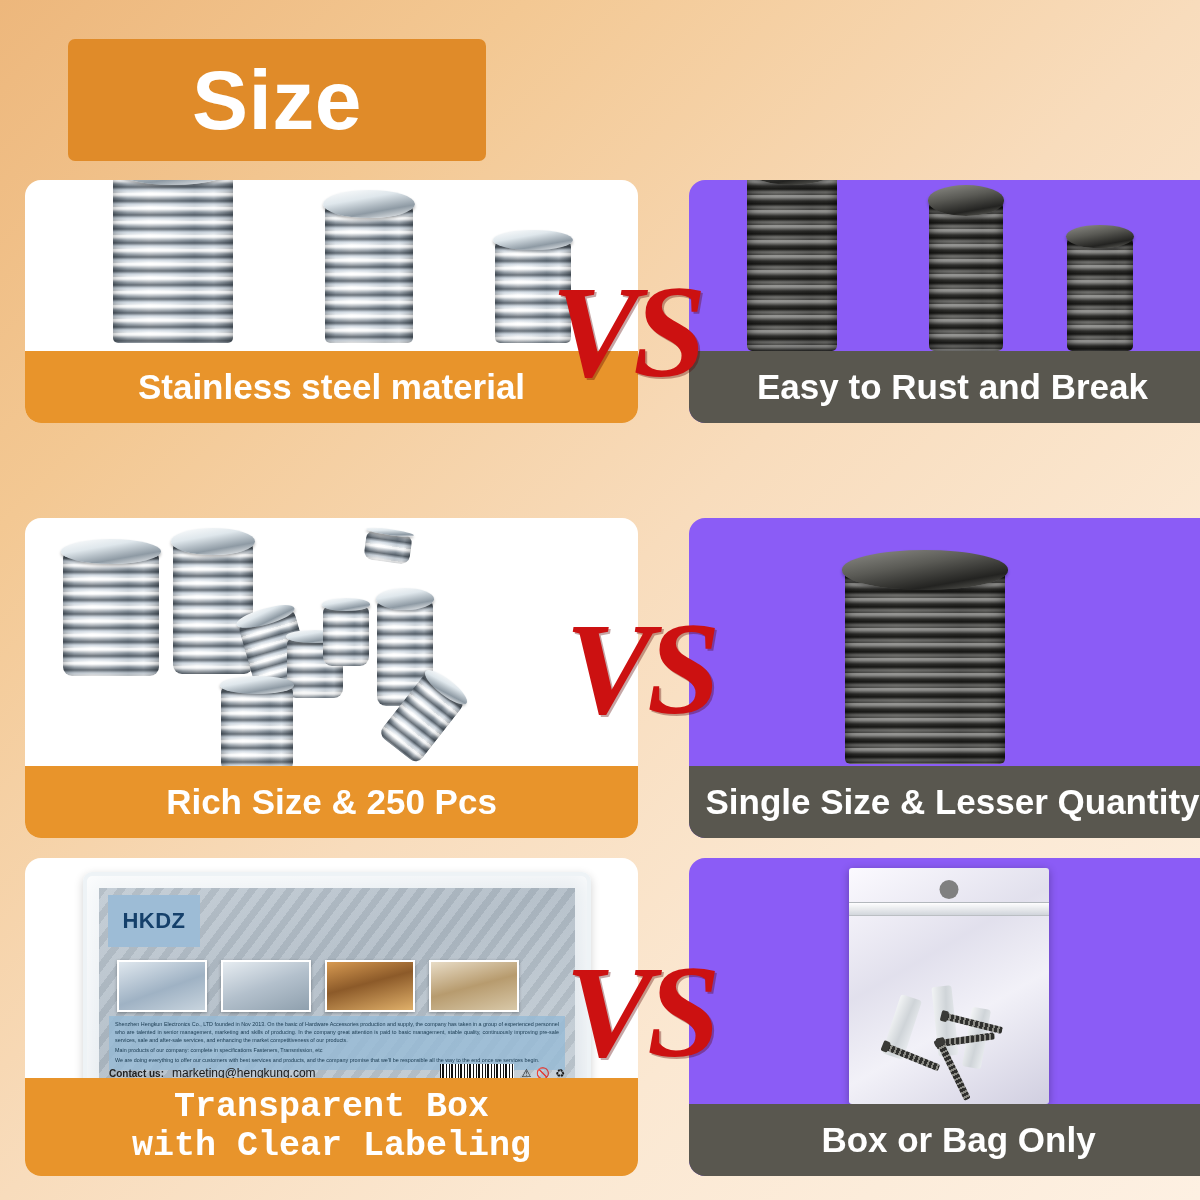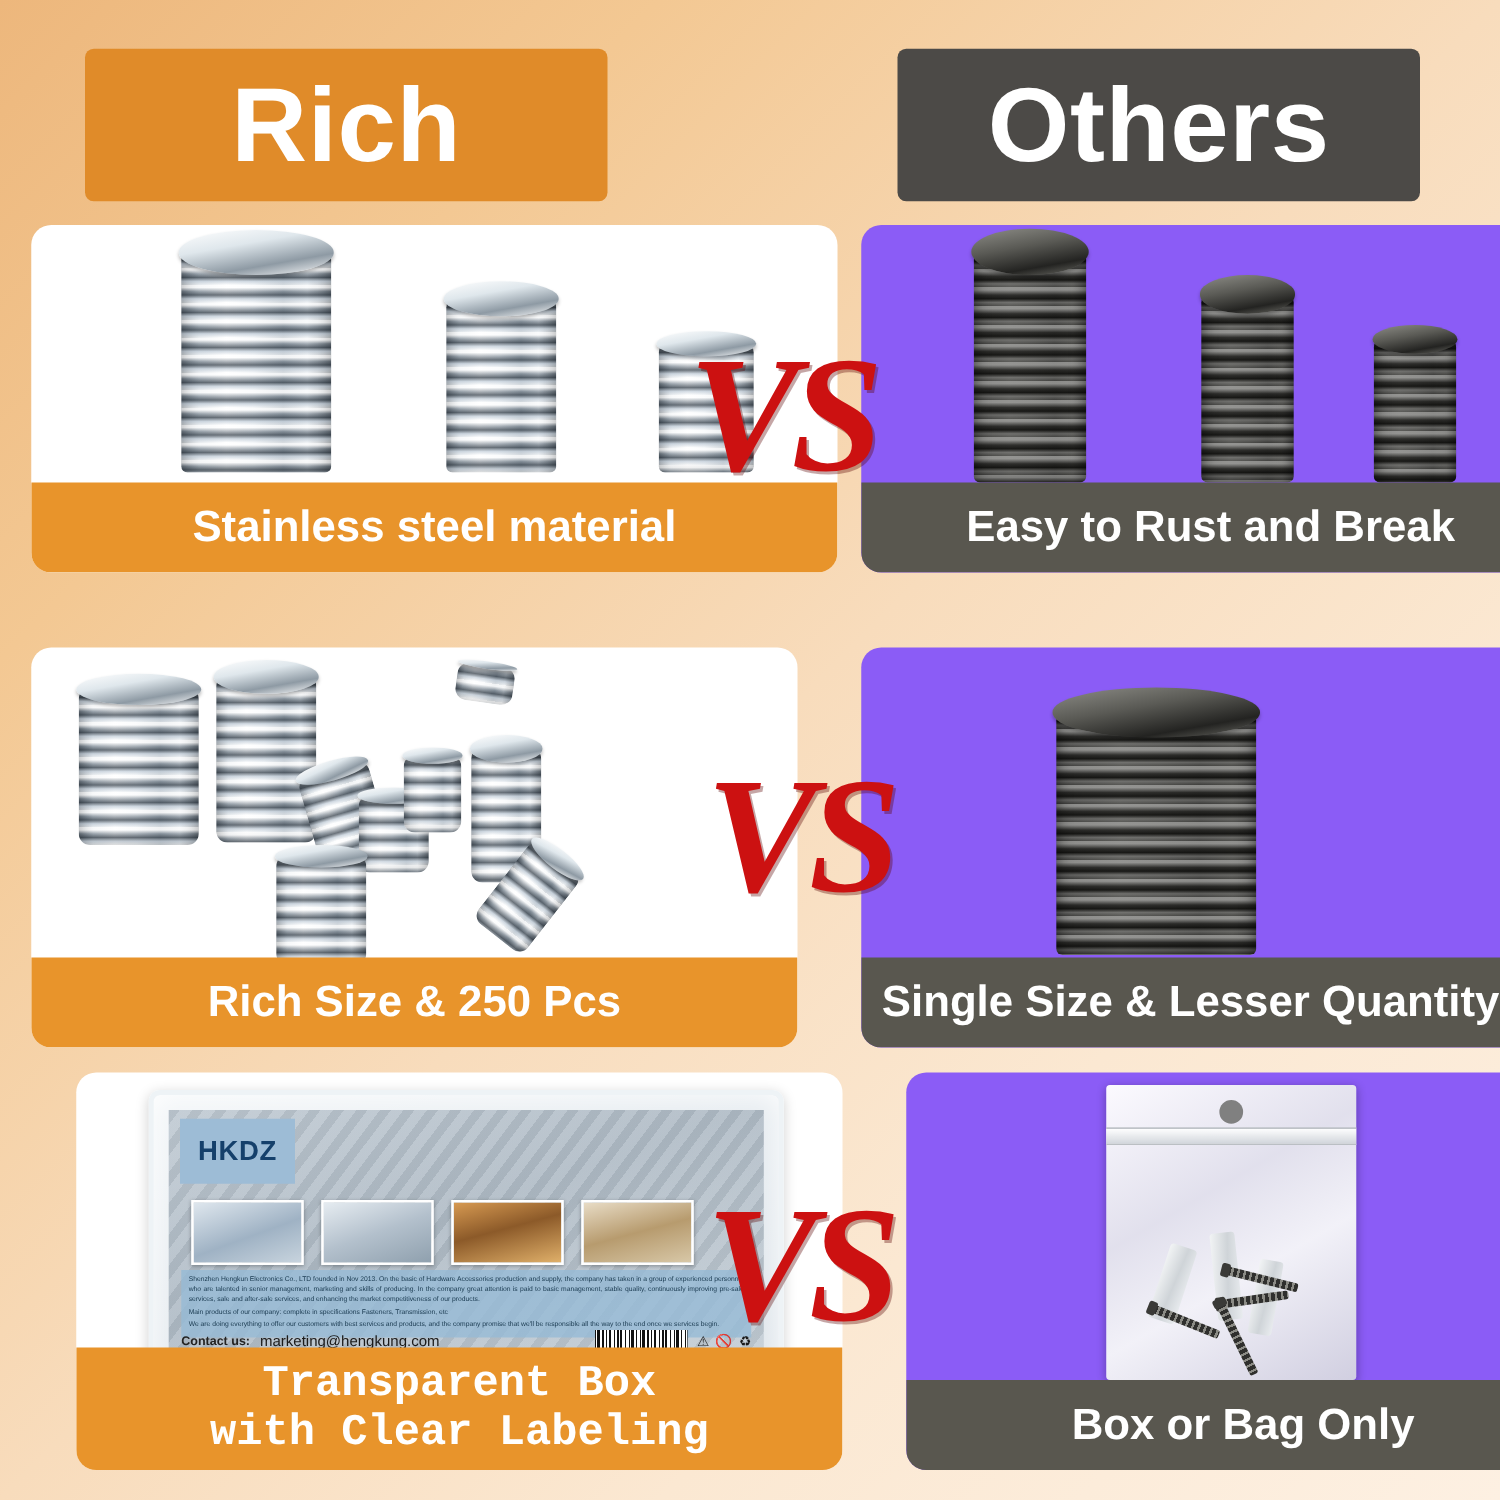--- a/index.html
+++ b/index.html
@@ -16,23 +16,23 @@
     border-radius:7px;color:#ffffff;font-weight:bold;letter-spacing:.5px;
   }
   .badge-ours{left:68px;top:39px;width:418px;height:122px;background:#e08b29;font-size:84px;}
   .badge-others{left:718px;top:39px;width:418px;height:122px;background:#4c4a47;font-size:84px;}
 
   
   .panel{position:absolute;border-radius:16px;overflow:hidden;}
   .panel-ours{left:25px;width:613px;background:#ffffff;}
   .panel-others{left:689px;width:527px;background:#8b5cf6;}
 
-  .r1{top:180px;height:278px;padding-left:32px;}
+  .r1{top:180px;height:243px;}
   .r2{top:518px;height:320px;}
-  .r3{top:858px;height:318px;margin-left:36px;}
+  .r3{top:858px;height:318px;}
   .panel-others.r3{height:318px;padding-left:12px;}
 
   .media{position:relative;width:100%;height:100%;}
 
   
   .caption{
     position:absolute;left:0;right:0;bottom:0;
     display:flex;align-items:center;justify-content:center;text-align:center;
     font-weight:bold;color:#ffffff;line-height:1.12;
   }
@@ -147,24 +147,21 @@
   .bscrew{position:absolute;height:7px;border-radius:2px;
     background:repeating-linear-gradient(90deg,#2f2f2d 0 3px,#8b8b85 3px 5px);}
   .bscrew::before{content:"";position:absolute;left:-5px;top:-2px;width:7px;height:11px;border-radius:2px;background:#3a3a37;}
 </style>
 </head>
 <body>
 
 <div class="stage">
 
   <div class="badge badge-ours">
-    <span>Rich</span>
-  </div>
-  <div class="badge badge-others">
-    <span>Others</span>
+    <span>Size</span>
   </div>
 
   <div class="panel panel-ours r1">
     <div class="media">
       <div class="stack" style="left:88px;bottom:80px;">
         <div class="screw" style="width:120px;height:178px;"></div>
       </div>
       <div class="stack" style="left:300px;bottom:80px;">
         <div class="screw" style="width:88px;height:140px;"></div>
       </div>

